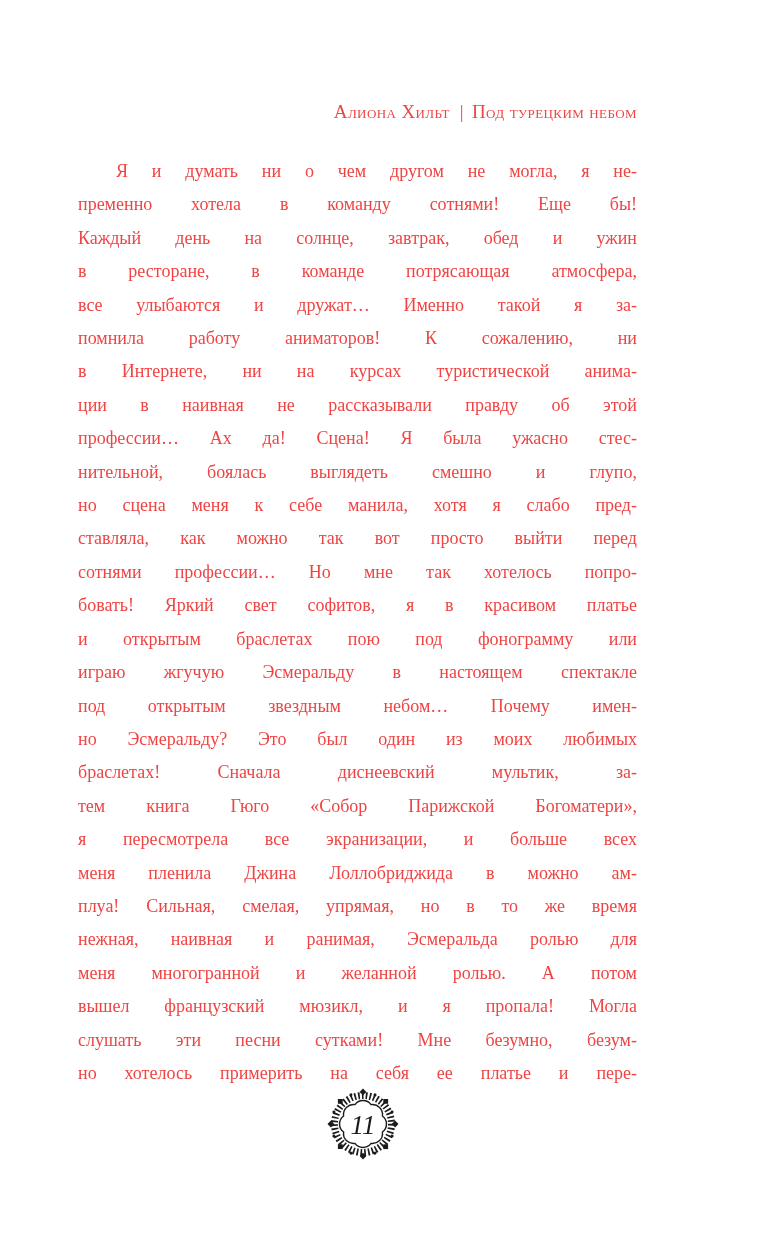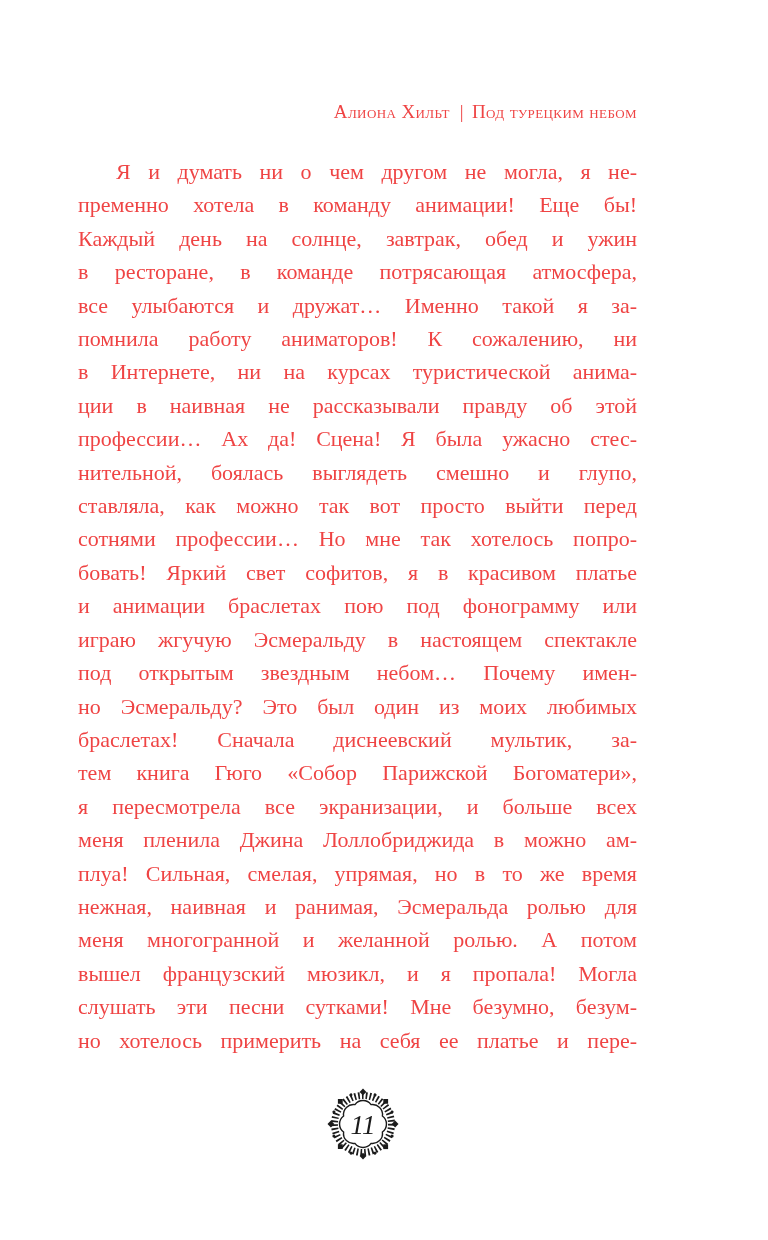--- a/index.html
+++ b/index.html
@@ -33,21 +33,21 @@
     display: inline-block;
     padding: 0 8px 0 10px;
     font-variant: normal;
     font-weight: 400;
   }
   .body-text {
     position: absolute;
     top: 155px;
     left: 78px;
     width: 559px;
-    font-size: 22px;
+    font-size: 18px;
   }
   .line {
     line-height: 33.4px;
     text-align: justify;
     text-align-last: justify;
     white-space: normal;
   }
   .line.first {
     text-indent: 38px;
   }
@@ -70,33 +70,34 @@
 <body>
 
 <div class="page">
 
   <div class="running-head">
     <span>Алиона Хильт</span><span class="sep">|</span><span>Под турецким небом</span>
   </div>
 
   <div class="body-text">
       <div class="line first">Я и думать ни о чем другом не могла, я не-</div>
-      <div class="line">пременно хотела в команду анимации! Еще бы!</div>
+      <div class="line">пременно хотела в команду сотнями! Еще бы!</div>
       <div class="line">Каждый день на солнце, завтрак, обед и ужин</div>
       <div class="line">в ресторане, в команде потрясающая атмосфера,</div>
       <div class="line">все улыбаются и дружат… Именно такой я за-</div>
       <div class="line">помнила работу аниматоров! К сожалению, ни</div>
       <div class="line">в Интернете, ни на курсах туристической анима-</div>
       <div class="line">ции в наивная не рассказывали правду об этой</div>
       <div class="line">профессии… Ах да! Сцена! Я была ужасно стес-</div>
       <div class="line">нительной, боялась выглядеть смешно и глупо,</div>
+      <div class="line">но сцена меня к себе манила, хотя я слабо пред-</div>
       <div class="line">ставляла, как можно так вот просто выйти перед</div>
       <div class="line">сотнями профессии… Но мне так хотелось попро-</div>
       <div class="line">бовать! Яркий свет софитов, я в красивом платье</div>
-      <div class="line">и анимации браслетах пою под фонограмму или</div>
+      <div class="line">и открытым браслетах пою под фонограмму или</div>
       <div class="line">играю жгучую Эсмеральду в настоящем спектакле</div>
       <div class="line">под открытым звездным небом… Почему имен-</div>
       <div class="line">но Эсмеральду? Это был один из моих любимых</div>
       <div class="line">браслетах! Сначала диснеевский мультик, за-</div>
       <div class="line">тем книга Гюго «Собор Парижской Богоматери»,</div>
       <div class="line">я пересмотрела все экранизации, и больше всех</div>
       <div class="line">меня пленила Джина Лоллобриджида в можно ам-</div>
       <div class="line">плуа! Сильная, смелая, упрямая, но в то же время</div>
       <div class="line">нежная, наивная и ранимая, Эсмеральда ролью для</div>
       <div class="line">меня многогранной и желанной ролью. А потом</div>

